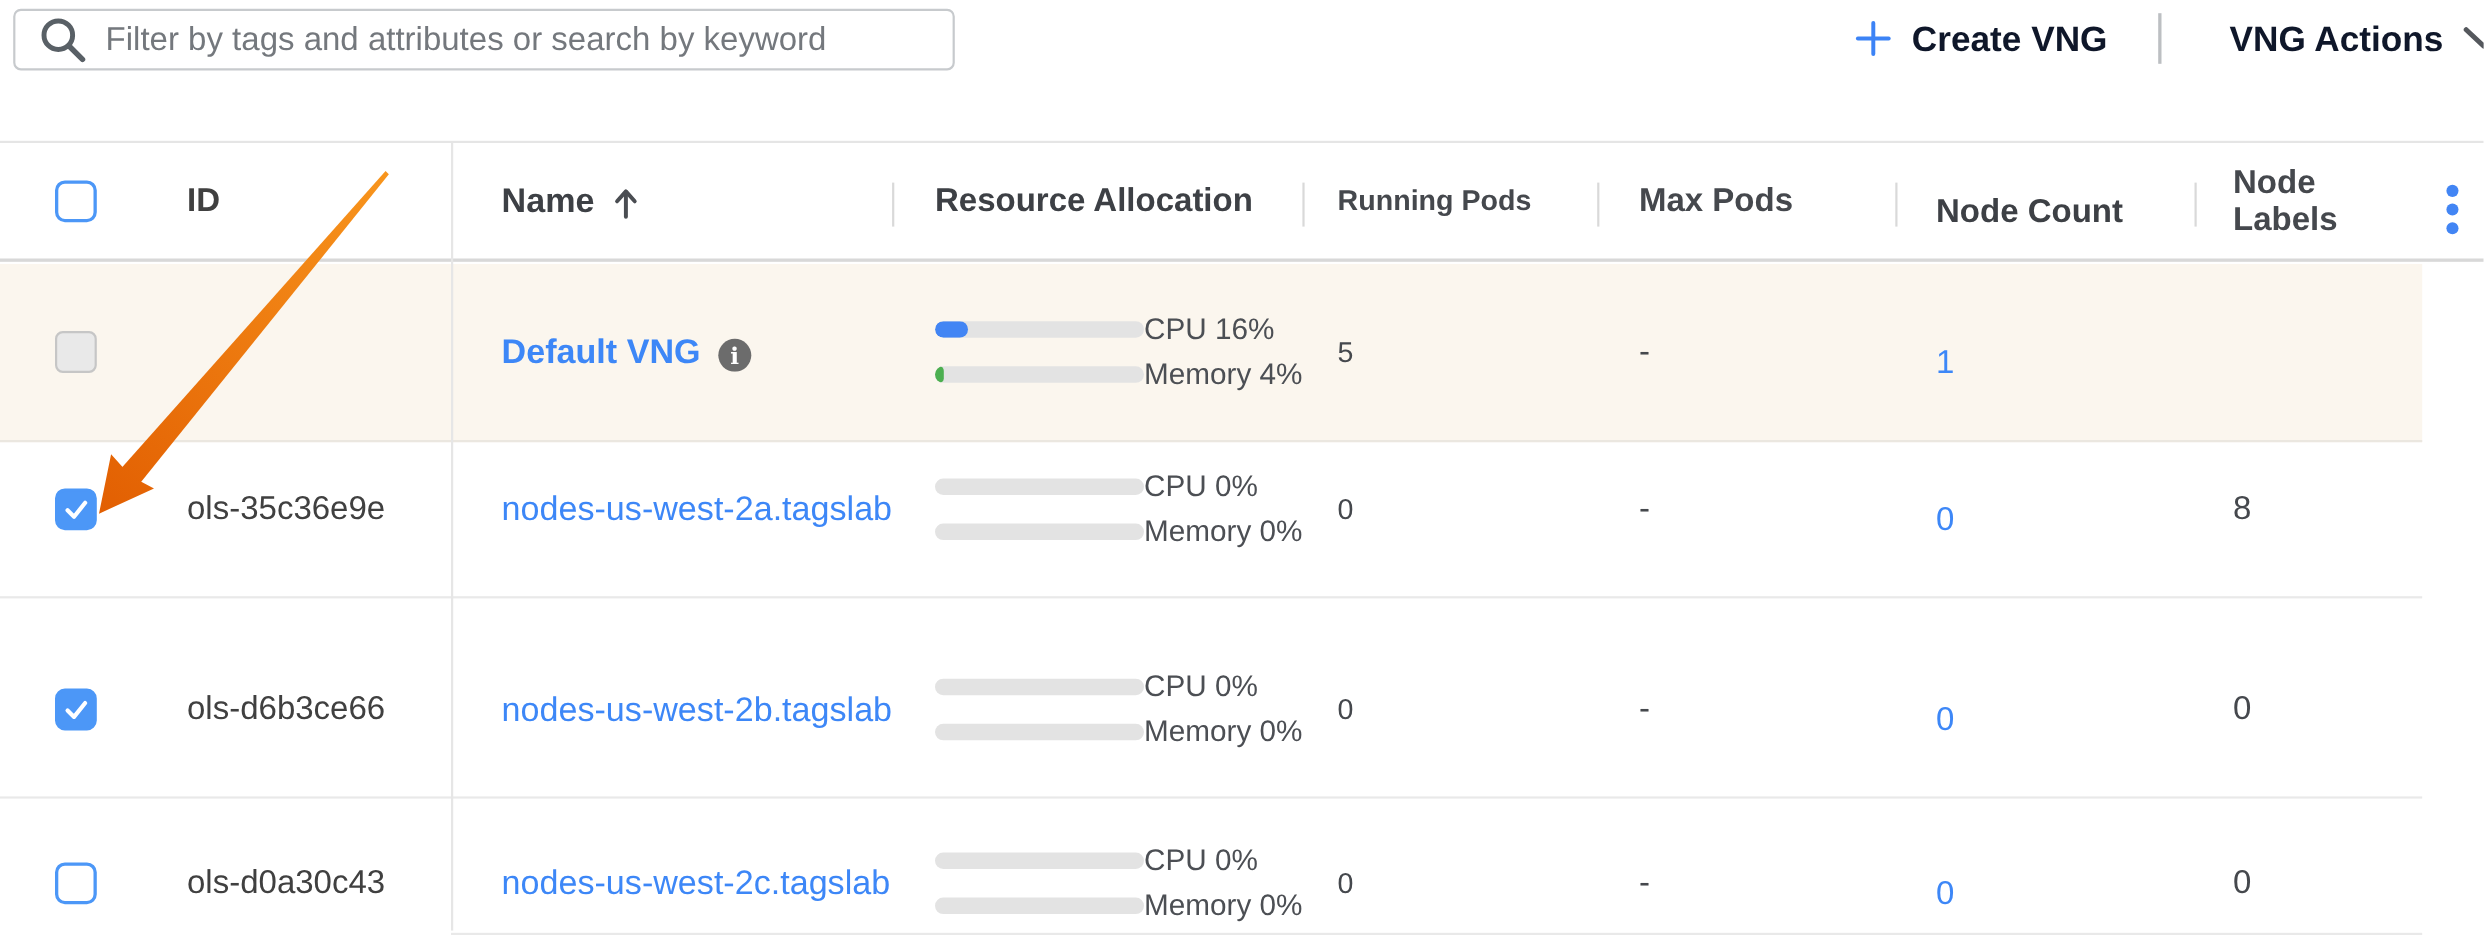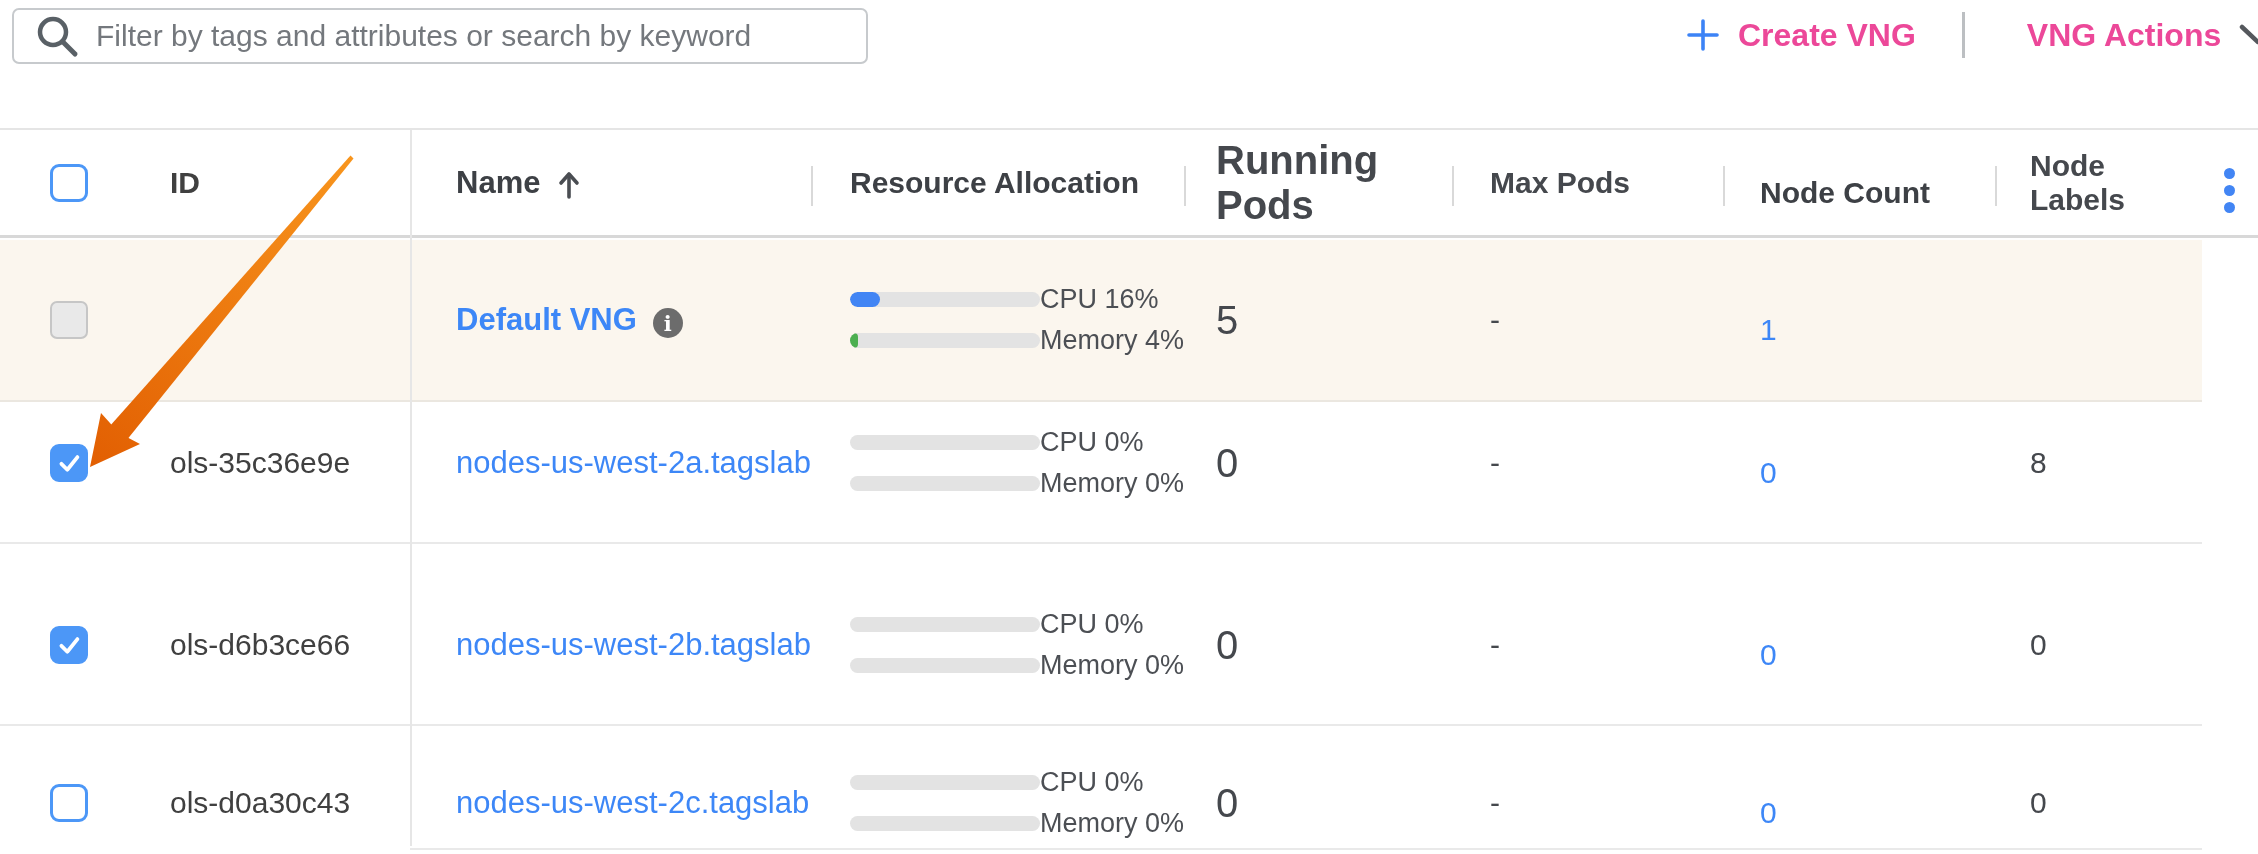--- a/index.html
+++ b/index.html
@@ -28,21 +28,21 @@
     font-family: "Liberation Sans", sans-serif;
     font-size: 30px; color: #3d4045; background: transparent;
   }
   .search-box input::placeholder { color: #74787d; opacity: 1; }
   .top-actions {
     position: absolute; left: 1686px; top: 7px; height: 56px;
     display: flex; align-items: center;
   }
   .btn-create, .btn-actions {
     display: flex; align-items: center; cursor: pointer;
-    font-size: 32px; font-weight: 700; color: #ec4899;
+    font-size: 32px; font-weight: 700; color: #0f172a;
     white-space: nowrap;
   }
   .btn-create svg { margin-right: 18px; }
   .btn-actions svg { margin-left: 18px; }
   .top-vdivider { width: 3px; height: 46px; background: #bcbfc2; margin: 0 62px 0 46px; }
   
   .t-topline  { position: absolute; left: 0; top: 128px; width: 2258px; height: 2px; background: #e5e5e5; }
   .t-headline { position: absolute; left: 0; top: 235px; width: 2258px; height: 3px; background: #d8d8d8; }
   .v-divider  { position: absolute; left: 410px; top: 130px; width: 2px; height: 716px; background: #e6e6e6; z-index: 2; }
   .h-div { position: absolute; top: 166px; width: 2px; height: 40px; background: #d9d9d9; }
@@ -59,21 +59,21 @@
   .hcell { font-size: 30px; font-weight: 700; color: #3d4045; display: flex; align-items: center; }
   .row-1 { top: 240px; height: 162px; background: #fbf6ee; border-bottom: 2px solid #ebe7e0; }
   .row-2 { top: 384px; height: 160px; border-bottom: 2px solid #e9e9e9; }
   .row-3 { top: 566px; height: 160px; border-bottom: 2px solid #e9e9e9; }
   .row-4 { top: 728px; height: 122px; padding-top: 28px; }
   
   .c-select { padding-left: 50px; }
   .c-id     { padding-left: 50px; font-size: 30px; color: #404040; }
   .c-name   { padding-left: 46px; font-size: 31px; overflow: hidden; white-space: nowrap; display: flex; align-items: flex-end; }
   .c-res    { padding-left: 40px; display: flex; flex-direction: column; gap: 25px; text-align: center; }
-  .c-pods   { padding-left: 6px;  font-size: 40px; color: #45484d; }
+  .c-pods   { padding-left: 6px;  font-size: 26px; color: #45484d; }
   .c-max    { padding-left: 40px; font-size: 30px; color: #45484d; }
   .c-count  { padding-left: 40px; font-size: 30px; margin-top: 20px; }
   .c-labels { padding-left: 40px; font-size: 30px; color: #45484d; }
   .name-link  { color: #3d87f7; text-decoration: none; cursor: pointer; }
   .name-bold  { font-weight: 700; }
   .count-link { color: #3d87f7; text-decoration: none; cursor: pointer; }
   
   .res-line { display: flex; align-items: center; height: 16px; }
   .bar { width: 190px; height: 15px; border-radius: 8px; background: #e3e3e3; overflow: hidden; flex: 0 0 auto; }
   .fill { height: 100%; border-radius: 8px; }

